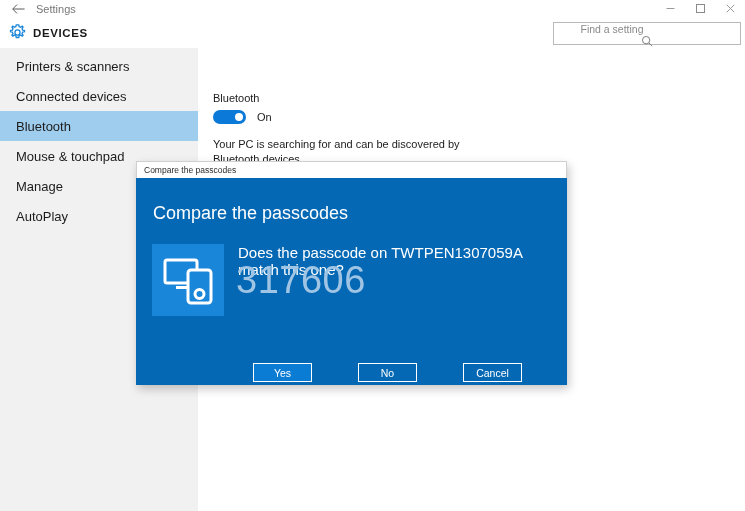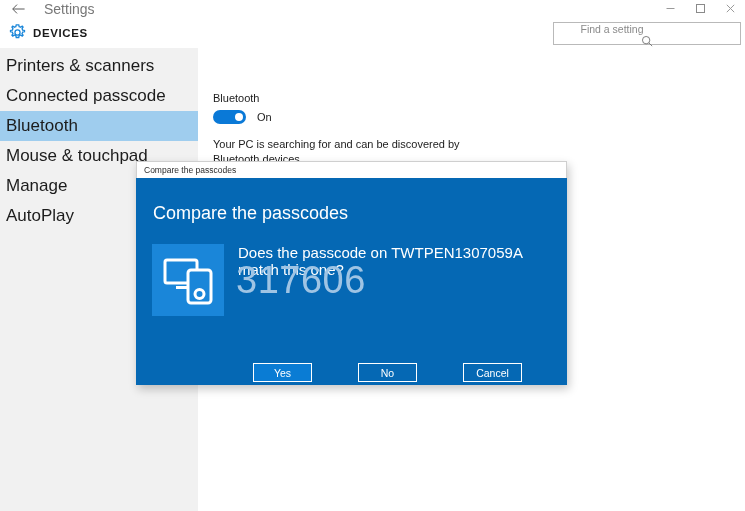--- a/index.html
+++ b/index.html
@@ -26,23 +26,23 @@
     align-items: center;
   }
   #back-button {
     width: 36px; height: 17px;
     display: flex; align-items: center; justify-content: center;
     color: #6d6d6d;
     font-size: 12px;
     line-height: 1;
   }
   #titlebar-label {
-    font-size: 14px;
+    font-size: 11px;
     color: #777777;
-    margin-left: 8px;
+    margin-left: 0px;
     text-align: center;
   }
   #window-controls {
     position: absolute;
     right: 0; top: 0;
     height: 17px;
     display: flex;
   }
   .wc-btn {
     width: 30px; height: 17px;
@@ -108,22 +108,22 @@
     left: 0; top: 48px;
     width: 198px; height: 463px;
     background: #f1f1f1;
     padding-top: 3px;
     box-sizing: border-box;
   }
   .nav-item {
     height: 30px;
     display: flex;
     align-items: center;
-    padding-left: 6px;
-    font-size: 17px;
+    padding-left: 16px;
+    font-size: 13px;
     color: #1c1c1c;
     box-sizing: border-box;
   }
   .nav-item.selected { background: #9fcdee; }
 
   
   #content {
     position: absolute;
     left: 198px; top: 48px;
     width: 547px; height: 463px;
@@ -308,21 +308,21 @@
       </svg>
     </span>
   </div>
 </div>
 
 <div id="sidebar">
   <div class="nav-item">
     <span>Printers &amp; scanners</span>
   </div>
   <div class="nav-item">
-    <span>Connected passcode</span>
+    <span>Connected devices</span>
   </div>
   <div class="nav-item selected">
     <span>Bluetooth</span>
   </div>
   <div class="nav-item">
     <span>Mouse &amp; touchpad</span>
   </div>
   <div class="nav-item">
     <span>Manage</span>
   </div>

